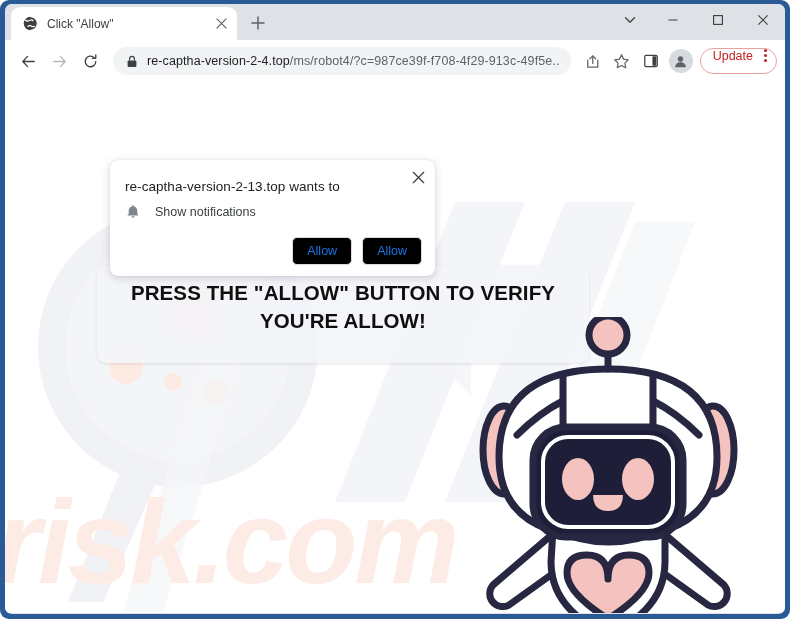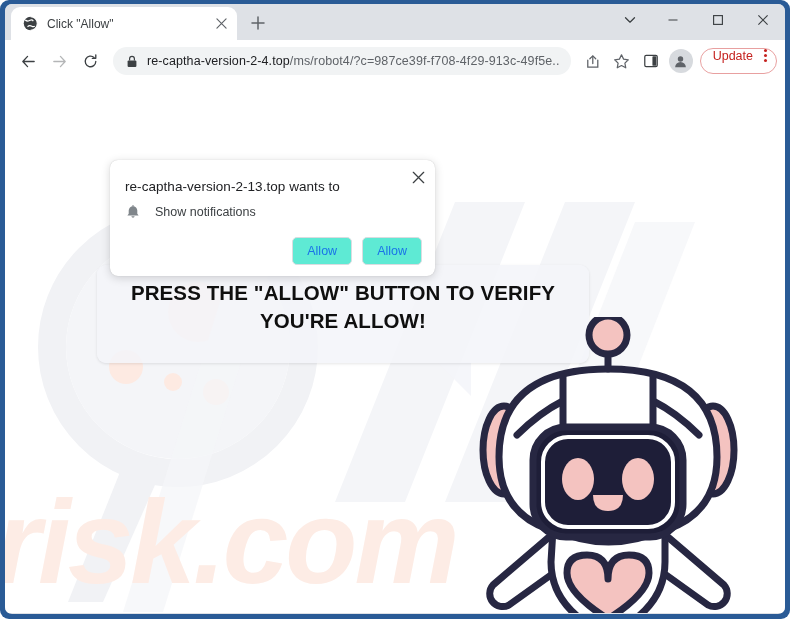--- a/index.html
+++ b/index.html
@@ -220,21 +220,21 @@
   .permdlg-row .lbl { font-size: 12.5px; color: #3c4043; }
   .permdlg-actions {
     position: absolute; right: 13px; bottom: 11px;
     display: flex; gap: 10px;
   }
   .permbtn {
     height: 28px;
     min-width: 59px;
     border: 1px solid #dadce0;
     border-radius: 5px;
-    background: #5eead4;
+    background: #000000;
     color: #1a73e8;
     font-size: 12.5px;
     font-family: "Liberation Sans", sans-serif;
     display: flex; align-items: center; justify-content: center;
     padding: 0 14px;
   }
 </style>
 </head>
 <body>
 

